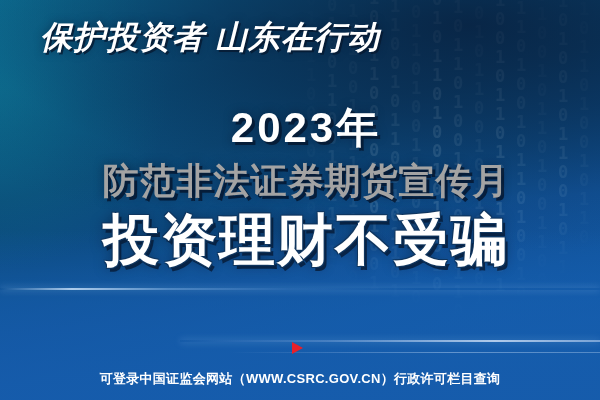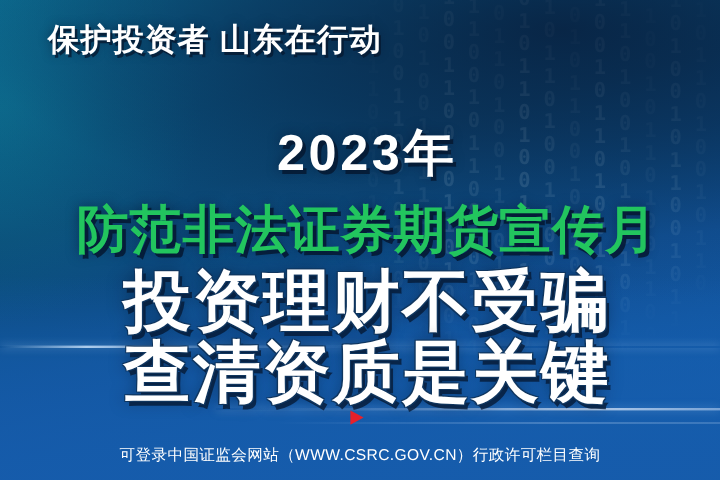--- a/index.html
+++ b/index.html
@@ -125,52 +125,53 @@
       rgba(200,222,248,0.35) 100%);
   }
 
   
   .content { position: absolute; inset: 0; }
 
   .kicker {
     position: absolute;
     left: 40px;
     top: 16px;
-    font-size: 26px;
+    font-size: 32px;
     font-weight: 700;
     color: #ffffff;
     letter-spacing: 1px;
     text-shadow:
       2px 2px 0 rgba(6,24,48,0.78),
       0 0 8px rgba(4,20,44,0.55);
     white-space: nowrap;
+    font-style: italic;
   }
 
   .headline-block {
     position: absolute;
     left: 12px; right: 0;
     top: 104px;
     text-align: center;
   }
 
   .line-year {
     font-size: 42px;
     font-weight: 700;
     color: #ffffff;
     letter-spacing: 3px;
     line-height: 48px;
     text-shadow:
       3px 3px 0 rgba(5,22,46,0.80),
       0 0 10px rgba(4,18,42,0.55);
   }
   .line-campaign {
-    margin-top: 14px;
-    font-size: 43px;
-    font-weight: 700;
-    color: #22c55e;
+    margin-top: 3px;
+    font-size: 36px;
+    font-weight: 700;
+    color: #a3a3a3;
     letter-spacing: 1px;
     line-height: 52px;
     text-shadow:
       3px 3px 0 rgba(5,22,46,0.82),
       0 0 10px rgba(4,18,42,0.55);
   }
   .slogan {
     margin-top: 6px;
     font-size: 56px;
     font-weight: 700;
@@ -205,21 +206,21 @@
     width: 0; height: 0;
     margin-right: 6px;
     vertical-align: -1px;
     border-top: 6px solid transparent;
     border-bottom: 6px solid transparent;
     border-left: 11px solid #e8202a;
   }
   .footer-line2 {
     margin-top: 12px;
     font-size: 13px;
-    font-weight: 400;
+    font-weight: 700;
     letter-spacing: 0.3px;
     line-height: 18px;
     white-space: nowrap;
   }
 </style>
 </head>
 <body>
 
 <div id="poster">
 
@@ -501,21 +502,20 @@
   <div class="streak streak-c"></div>
 
   <div class="content">
 
     <div class="kicker">保护投资者  山东在行动</div>
 
     <div class="headline-block">
       <div class="line-year">2023年</div>
       <div class="line-campaign">防范非法证券期货宣传月</div>
       <div class="slogan">投资理财不受骗</div>
-      <div class="slogan">查清资质是关键</div>
     </div>
 
     <div class="footer">
       <div class="footer-line1">
         <span class="tri-icon"></span>
       </div>
       <div class="footer-line2">可登录中国证监会网站（WWW.CSRC.GOV.CN）行政许可栏目查询</div>
     </div>
 
   </div>

